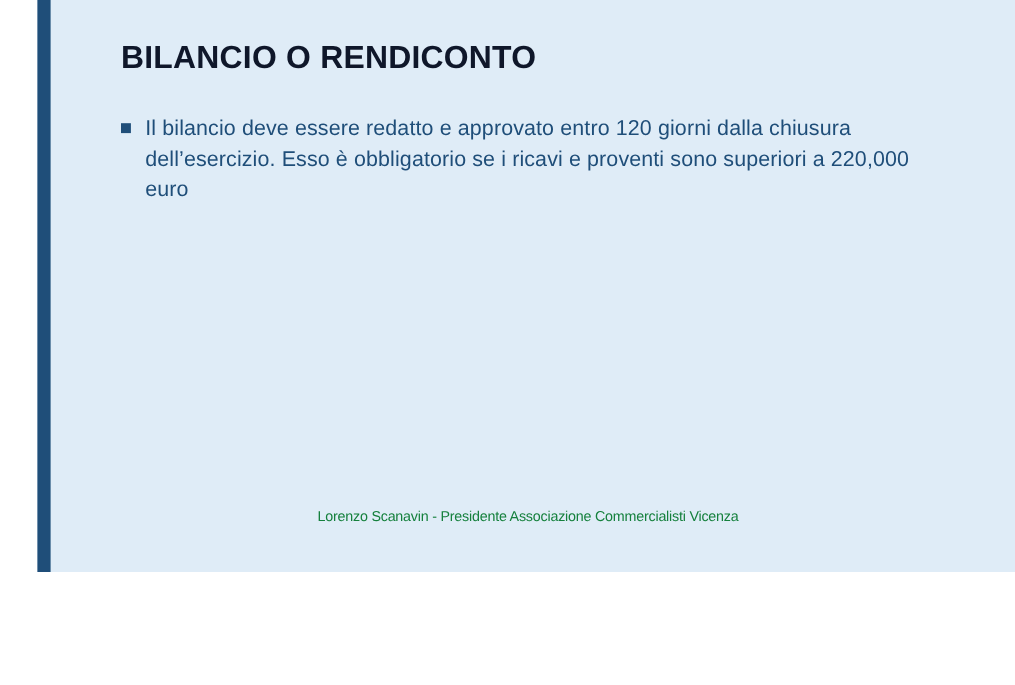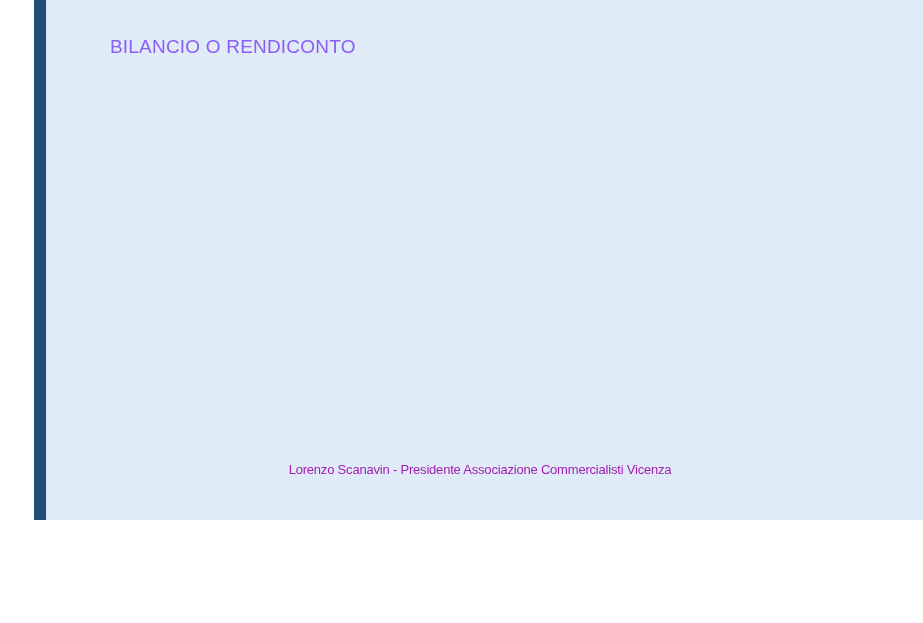--- a/index.html
+++ b/index.html
@@ -35,23 +35,23 @@
     top: 0;
     width: 12px;
     height: 520px;
     background: #1f4e79;
   }
   .slide-title {
     position: absolute;
     left: 110px;
     top: 36px;
     width: 760px;
-    font-size: 19px;
-    font-weight: normal;
-    color: #8b5cf6;
+    font-size: 29px;
+    font-weight: bold;
+    color: #0f172a;
     letter-spacing: 0.2px;
     line-height: 1.2;
   }
   .bullets {
     position: absolute;
     left: 110px;
     top: 104px;
     width: 740px;
   }
   .bullet {
@@ -74,21 +74,21 @@
     color: #1f4e79;
     letter-spacing: 0.1px;
   }
   .footer-note {
     position: absolute;
     left: 110px;
     top: 462px;
     width: 740px;
     text-align: center;
     font-size: 13px;
-    color: #a21caf;
+    color: #15803d;
     letter-spacing: -0.2px;
   }
   .bottom-area {
     position: absolute;
     left: 0;
     top: 520px;
     width: 923px;
     height: 103px;
     background: #ffffff;
   }
@@ -96,18 +96,22 @@
 </head>
 <body>
 
 <div class="slide">
   <div class="left-bar"></div>
   <div class="left-accent"></div>
 
   <div class="slide-title">BILANCIO O RENDICONTO</div>
 
   <div class="bullets">
+    <div class="bullet">
+      <span class="bullet-marker"></span>
+      <span class="bullet-text">Il bilancio deve essere redatto e approvato entro 120 giorni dalla chiusura dell’esercizio. Esso è obbligatorio se i ricavi e proventi sono superiori a 220,000 euro</span>
+    </div>
   </div>
 
   <div class="footer-note">Lorenzo Scanavin - Presidente Associazione Commercialisti Vicenza</div>
 </div>
 
 <div class="bottom-area"></div>
 
 </body></html>

